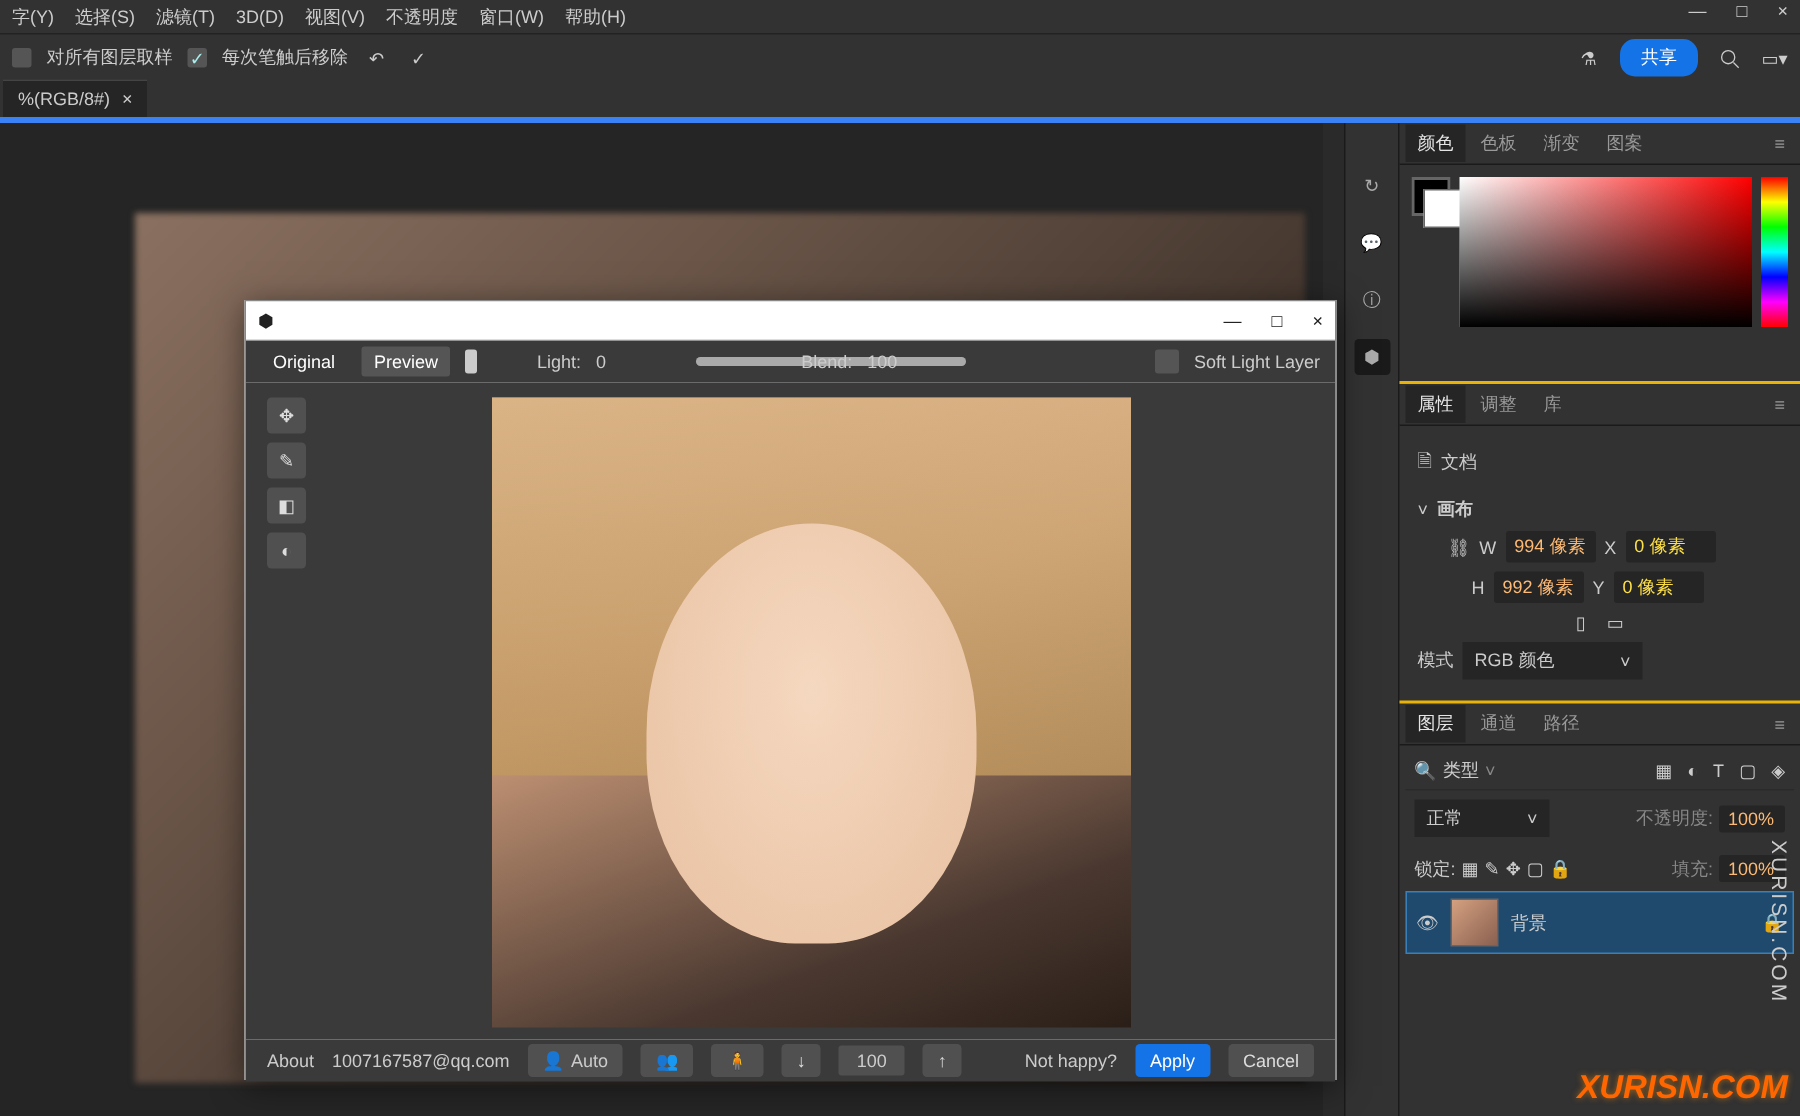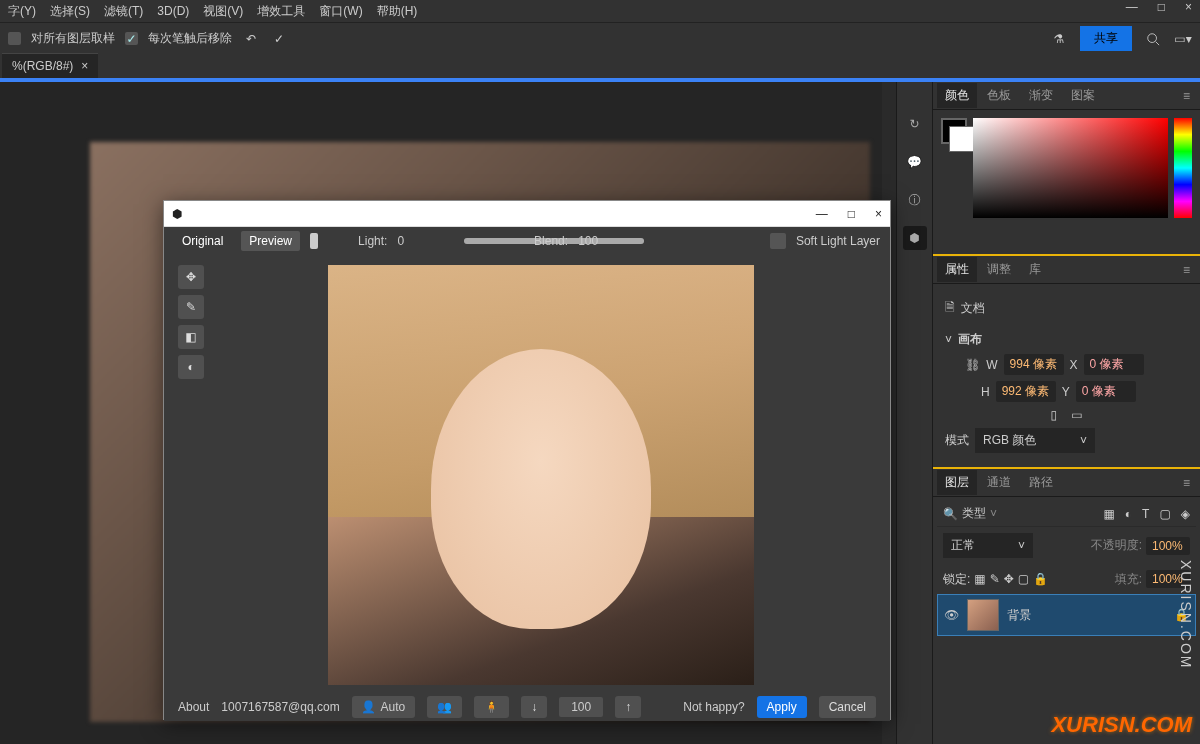--- a/index.html
+++ b/index.html
@@ -3,21 +3,21 @@
 <meta charset="utf-8">
 <style>
 *{margin:0;padding:0;box-sizing:border-box;font-family:"Microsoft YaHei",sans-serif;font-size:12px;color:#ccc}
 body{background:#323232;width:1200px;height:744px;overflow:hidden;position:relative}
 .menubar{height:22px;background:#323232;display:flex;align-items:center;padding:0 8px;gap:14px}
 .menubar span{color:#ccc;cursor:pointer}
 .window-controls{position:absolute;right:8px;top:0;display:flex;gap:20px;color:#888}
 .toolbar{height:32px;background:#323232;border-top:1px solid #222;display:flex;align-items:center;padding:0 8px;gap:10px}
 .checkbox{width:13px;height:13px;background:#555;border-radius:2px;display:inline-flex;align-items:center;justify-content:center;color:#aee}
 .toolbar-right{margin-left:auto;display:flex;align-items:center;gap:12px}
-.share-btn{background:#1473e6;color:#000000;padding:4px 14px;border-radius:0;font-size:12px}
+.share-btn{background:#1473e6;color:#ffffff;padding:4px 14px;border-radius:10px;font-size:12px}
 .icon-btn{width:18px;height:18px;display:inline-flex;align-items:center;justify-content:center;color:#ccc}
 .tabs{height:28px;background:#323232;display:flex;align-items:flex-end;border-bottom:4px solid #3b82f6}
 .tab{background:#252525;padding:5px 10px;margin-left:2px;display:flex;align-items:center;gap:8px;border-top:1px solid #444}
 .main{display:flex;height:662px}
 .canvas-area{flex:1;background:#252525;position:relative;overflow:hidden}
 .canvas-bg{position:absolute;left:90px;top:60px;width:780px;height:580px;background:linear-gradient(135deg,#8a7060 0%,#6a5548 30%,#3a2f28 70%,#1a1410 100%);filter:blur(2px)}
 .scrollbar-v{position:absolute;right:0;top:0;width:14px;height:100%;background:#2a2a2a}
 .right-rail{width:36px;background:#323232;border-left:1px solid #1a1a1a;display:flex;flex-direction:column;align-items:center;padding-top:30px;gap:14px}
 .rail-icon{width:24px;height:24px;display:flex;align-items:center;justify-content:center;color:#aaa}
 .rail-icon.active{background:#1a1a1a;border-radius:3px}
@@ -30,21 +30,21 @@
 .color-swatch{width:26px;height:26px;background:#000;border:2px solid #666;position:relative}
 .color-swatch::after{content:"";position:absolute;left:6px;top:6px;width:24px;height:24px;background:#fff;border:1px solid #666}
 .gradient-box{flex:1;height:100px;background:linear-gradient(to bottom,#fff 0%,#ff0000 50%,#000 100%);background:radial-gradient(at top left,#fff,transparent),linear-gradient(to right,#fff,#ff0000),linear-gradient(to bottom,transparent,#000);position:relative}
 .gradient-box{background:linear-gradient(to bottom,rgba(0,0,0,0),#000),linear-gradient(to right,#fff,#ff0000)}
 .hue-strip{width:18px;height:100px;background:linear-gradient(to bottom,#f00,#ff0,#0f0,#0ff,#00f,#f0f,#f00)}
 .slider-row{height:14px;padding:0 8px}
 .panel-section{border-top:2px solid #eab308}
 .properties-body{padding:8px 12px}
 .prop-row{display:flex;align-items:center;gap:6px;margin:6px 0}
 .prop-input{background:#252525;padding:2px 6px;color:#fdba74;width:60px;border-radius:2px}
-.prop-input.disabled{color:#fca5a5}
+.prop-input.disabled{color:#fde047}
 .dropdown{background:#252525;padding:4px 8px;display:flex;align-items:center;justify-content:space-between;width:120px}
 .layers-body{padding:4px}
 .layer-toolbar{display:flex;align-items:center;gap:10px;padding:4px 6px;border-bottom:1px solid #2a2a2a}
 .layer-search{flex:1;display:flex;align-items:center;gap:4px;color:#888}
 .layer-opts{display:flex;align-items:center;gap:4px;padding:6px}
 .layer-row{display:flex;align-items:center;gap:8px;background:#1f4a6e;padding:4px 6px;border:1px solid #3a7fb8}
 .layer-thumb{width:32px;height:32px;background:linear-gradient(135deg,#d4a080,#8a6050);border:1px solid #666}
 .plugin-dialog{position:absolute;left:163px;top:200px;width:728px;height:520px;background:#fff;border:1px solid #888;box-shadow:0 4px 20px rgba(0,0,0,0.5)}
 .plugin-titlebar{height:26px;background:#fff;display:flex;align-items:center;padding:0 8px;border-bottom:1px solid #ddd}
 .plugin-titlebar span{color:#222}
@@ -74,21 +74,21 @@
 </style>
 </head>
 <body>
 
 <div class="menubar">
   <span>字(Y)</span>
   <span>选择(S)</span>
   <span>滤镜(T)</span>
   <span>3D(D)</span>
   <span>视图(V)</span>
-  <span>增效工具</span>
+  <span>不透明度</span>
   <span>窗口(W)</span>
   <span>帮助(H)</span>
   <div class="window-controls">
     <span>—</span>
     <span>□</span>
     <span>×</span>
   </div>
 </div>
 
 <div class="toolbar">

